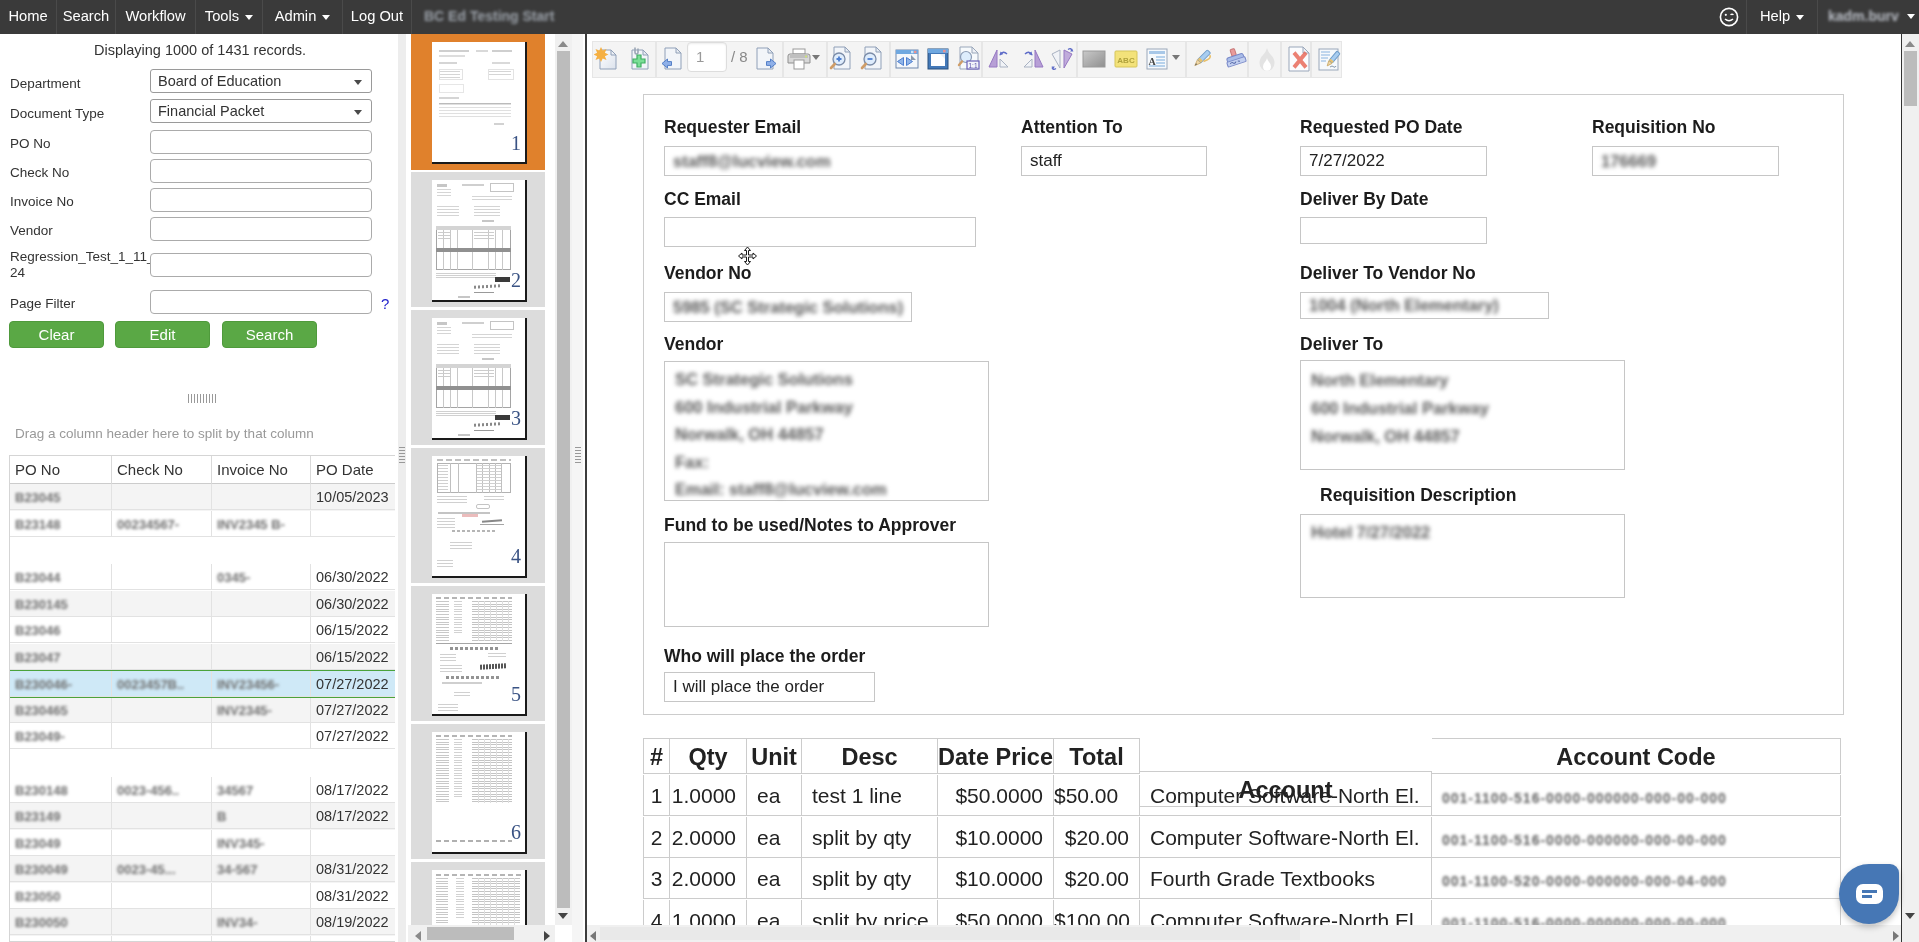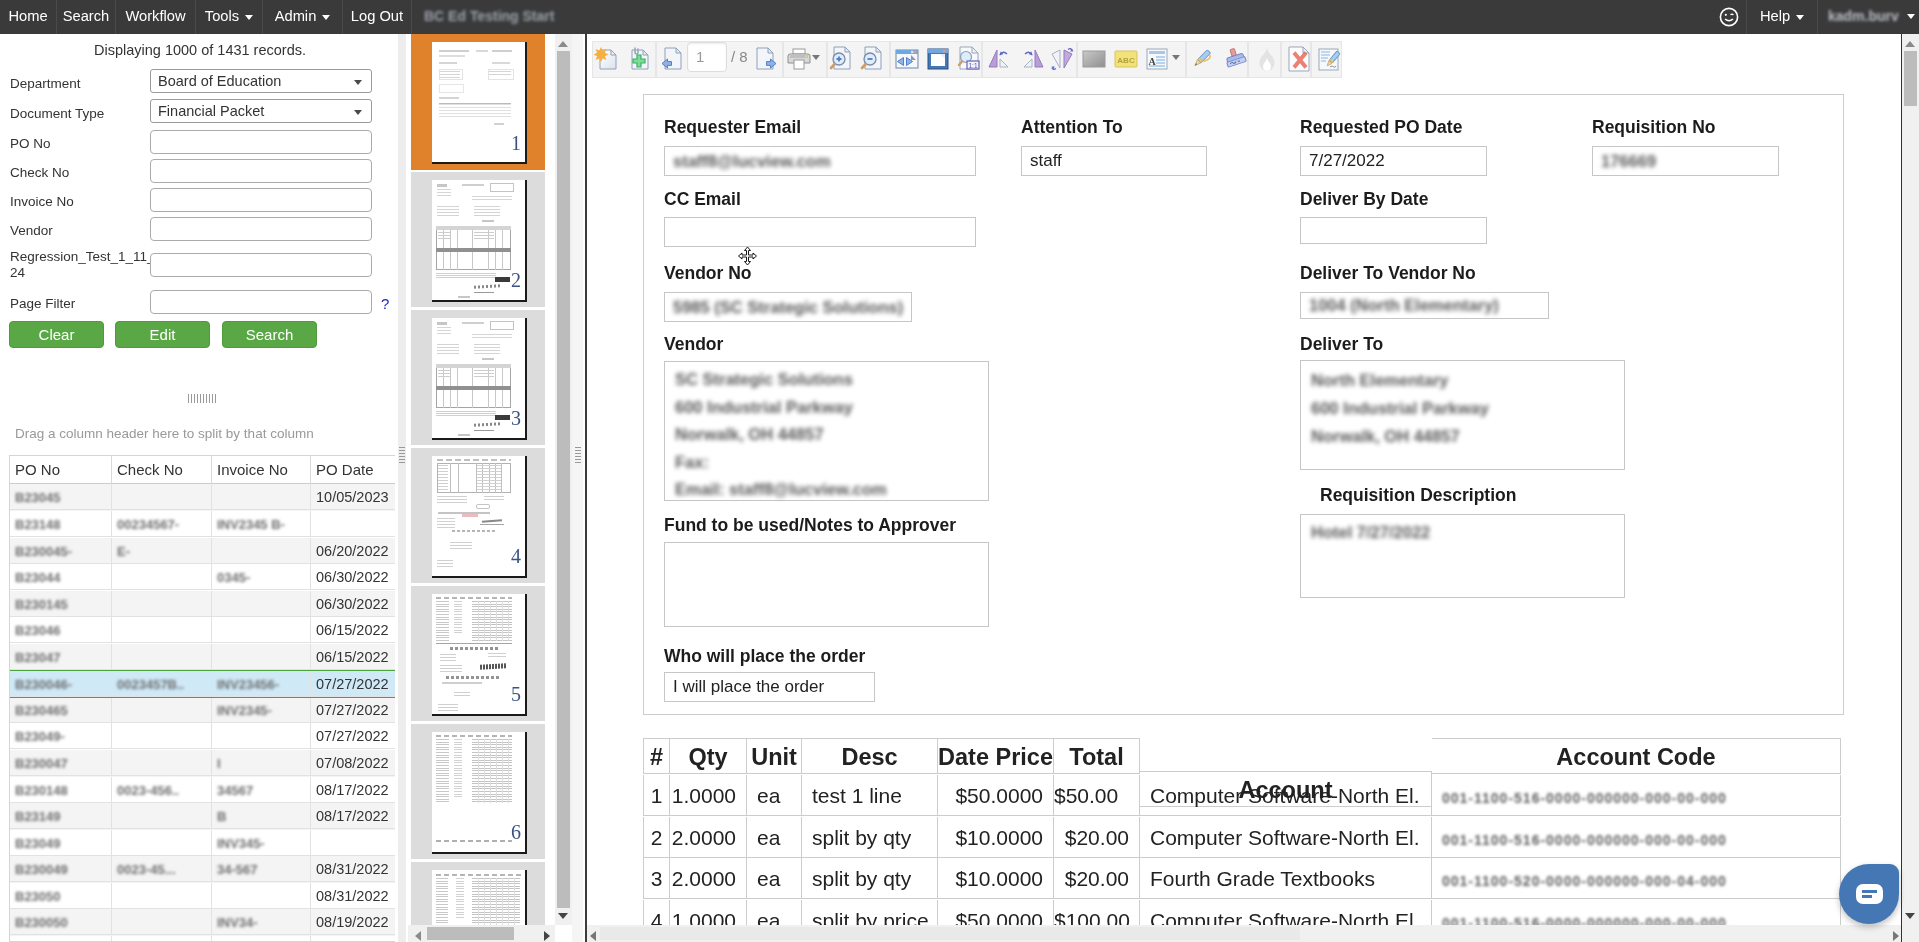--- a/index.html
+++ b/index.html
@@ -103,26 +103,20 @@
         <div style="left:102px;width:100px;"></div>
         <div style="left:202px;width:99px;"></div>
         <div style="left:301px;width:85px;">10/05/2023</div>
       </div>
       <div class="grow" style="top:55.0px;background:#ffffff;">
         <div style="left:0px;width:102px;"><span class="bz">B23148</span></div>
         <div style="left:102px;width:100px;"><span class="bz">00234567-</span></div>
         <div style="left:202px;width:99px;"><span class="bz">INV2345 B-</span></div>
         <div style="left:301px;width:85px;"></div>
       </div>
-      <div class="grow" style="top:81.5px;background:#f4f4f4;">
-        <div style="left:0px;width:102px;"><span class="bz">B230045-</span></div>
-        <div style="left:102px;width:100px;"><span class="bz">E-</span></div>
-        <div style="left:202px;width:99px;"></div>
-        <div style="left:301px;width:85px;">06/20/2022</div>
-      </div>
       <div class="grow" style="top:108.1px;background:#ffffff;">
         <div style="left:0px;width:102px;"><span class="bz">B23044</span></div>
         <div style="left:102px;width:100px;"></div>
         <div style="left:202px;width:99px;"><span class="bz">0345-</span></div>
         <div style="left:301px;width:85px;">06/30/2022</div>
       </div>
       <div class="grow" style="top:134.6px;background:#f4f4f4;">
         <div style="left:0px;width:102px;"><span class="bz">B230145</span></div>
         <div style="left:102px;width:100px;"></div>
         <div style="left:202px;width:99px;"></div>
@@ -150,26 +144,20 @@
         <div style="left:0px;width:102px;"><span class="bz">B230465</span></div>
         <div style="left:102px;width:100px;"></div>
         <div style="left:202px;width:99px;"><span class="bz">INV2345-</span></div>
         <div style="left:301px;width:85px;">07/27/2022</div>
       </div>
       <div class="grow" style="top:267.4px;background:#ffffff;">
         <div style="left:0px;width:102px;"><span class="bz">B23049-</span></div>
         <div style="left:102px;width:100px;"></div>
         <div style="left:202px;width:99px;"></div>
         <div style="left:301px;width:85px;">07/27/2022</div>
-      </div>
-      <div class="grow" style="top:294.0px;background:#f4f4f4;">
-        <div style="left:0px;width:102px;"><span class="bz">B230047</span></div>
-        <div style="left:102px;width:100px;"></div>
-        <div style="left:202px;width:99px;"><span class="bz">I</span></div>
-        <div style="left:301px;width:85px;">07/08/2022</div>
       </div>
       <div class="grow" style="top:320.6px;background:#ffffff;">
         <div style="left:0px;width:102px;"><span class="bz">B230148</span></div>
         <div style="left:102px;width:100px;"><span class="bz">0023-456..</span></div>
         <div style="left:202px;width:99px;"><span class="bz">34567</span></div>
         <div style="left:301px;width:85px;">08/17/2022</div>
       </div>
       <div class="grow" style="top:347.1px;background:#f4f4f4;">
         <div style="left:0px;width:102px;"><span class="bz">B23149</span></div>
         <div style="left:102px;width:100px;"></div>

